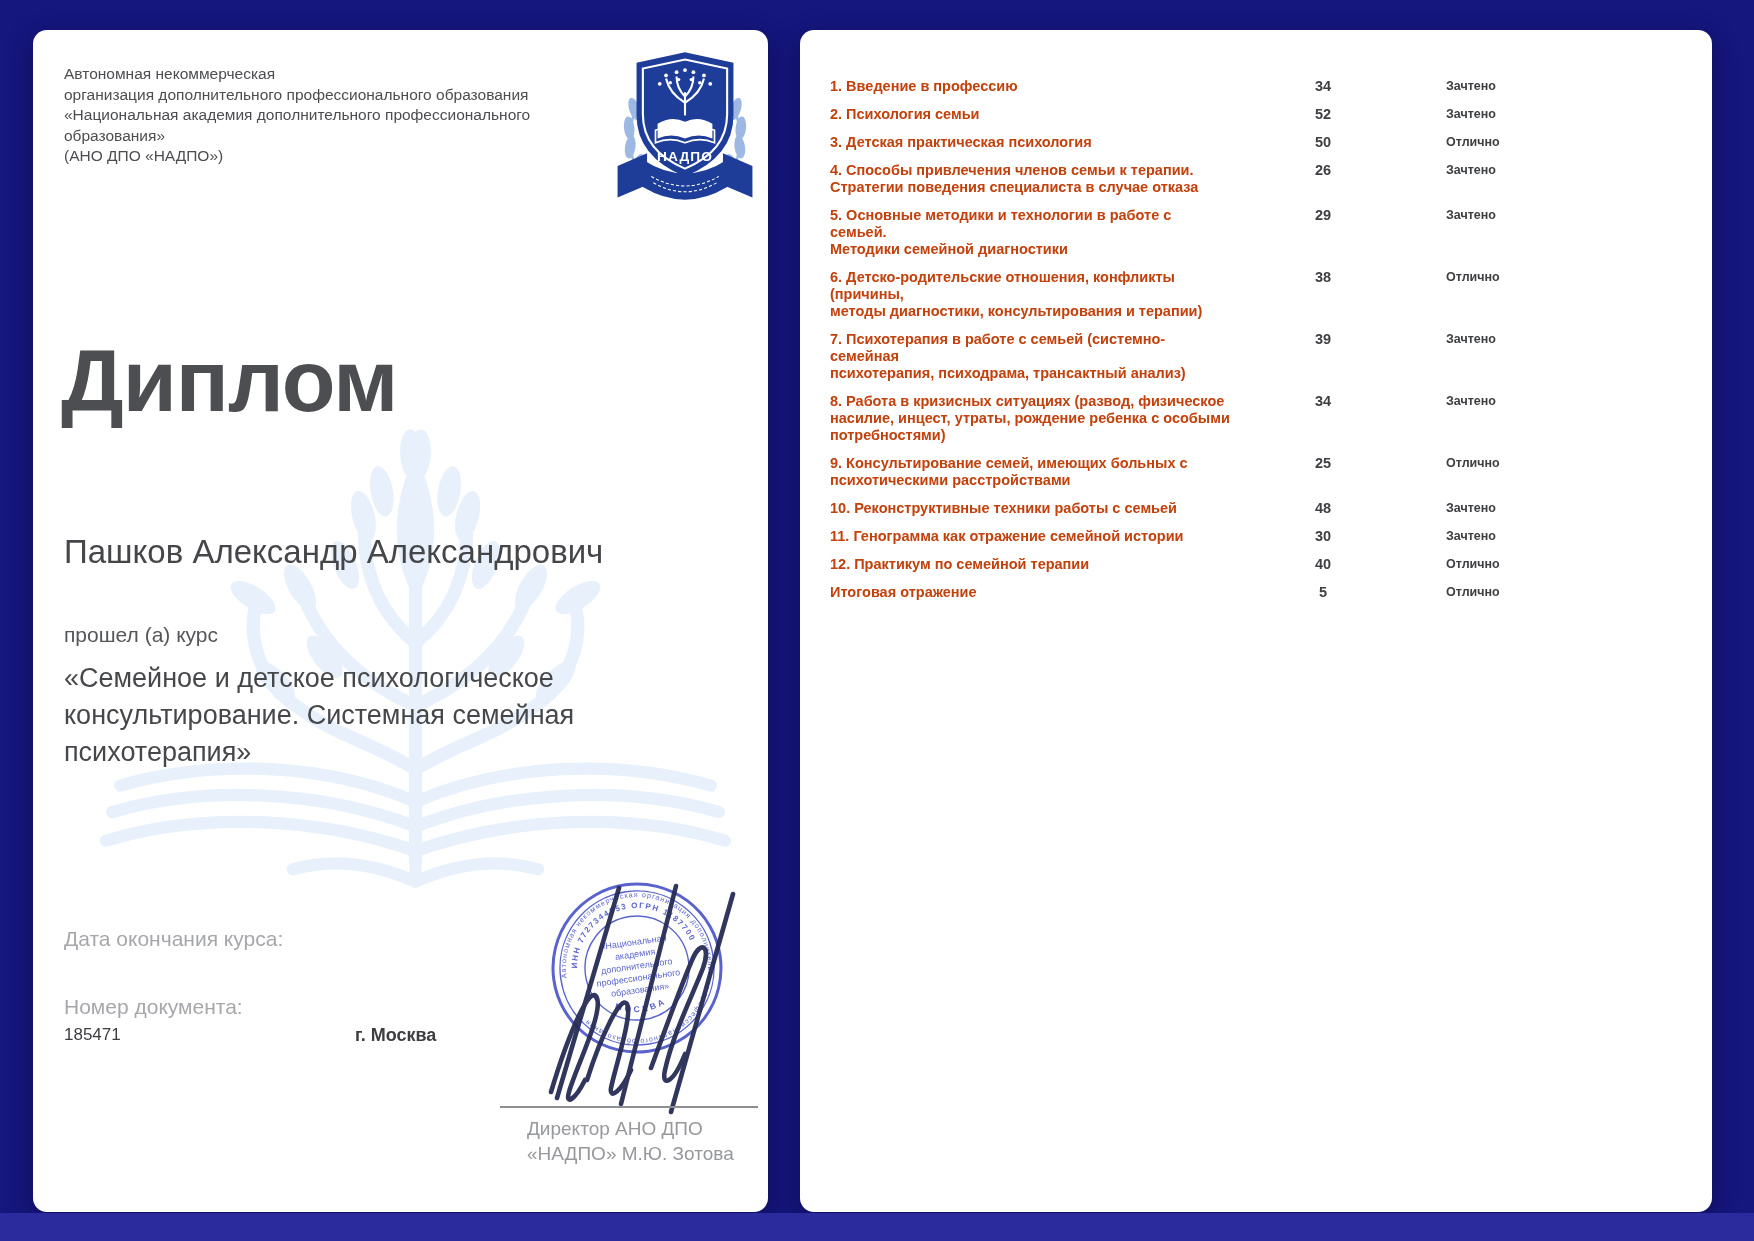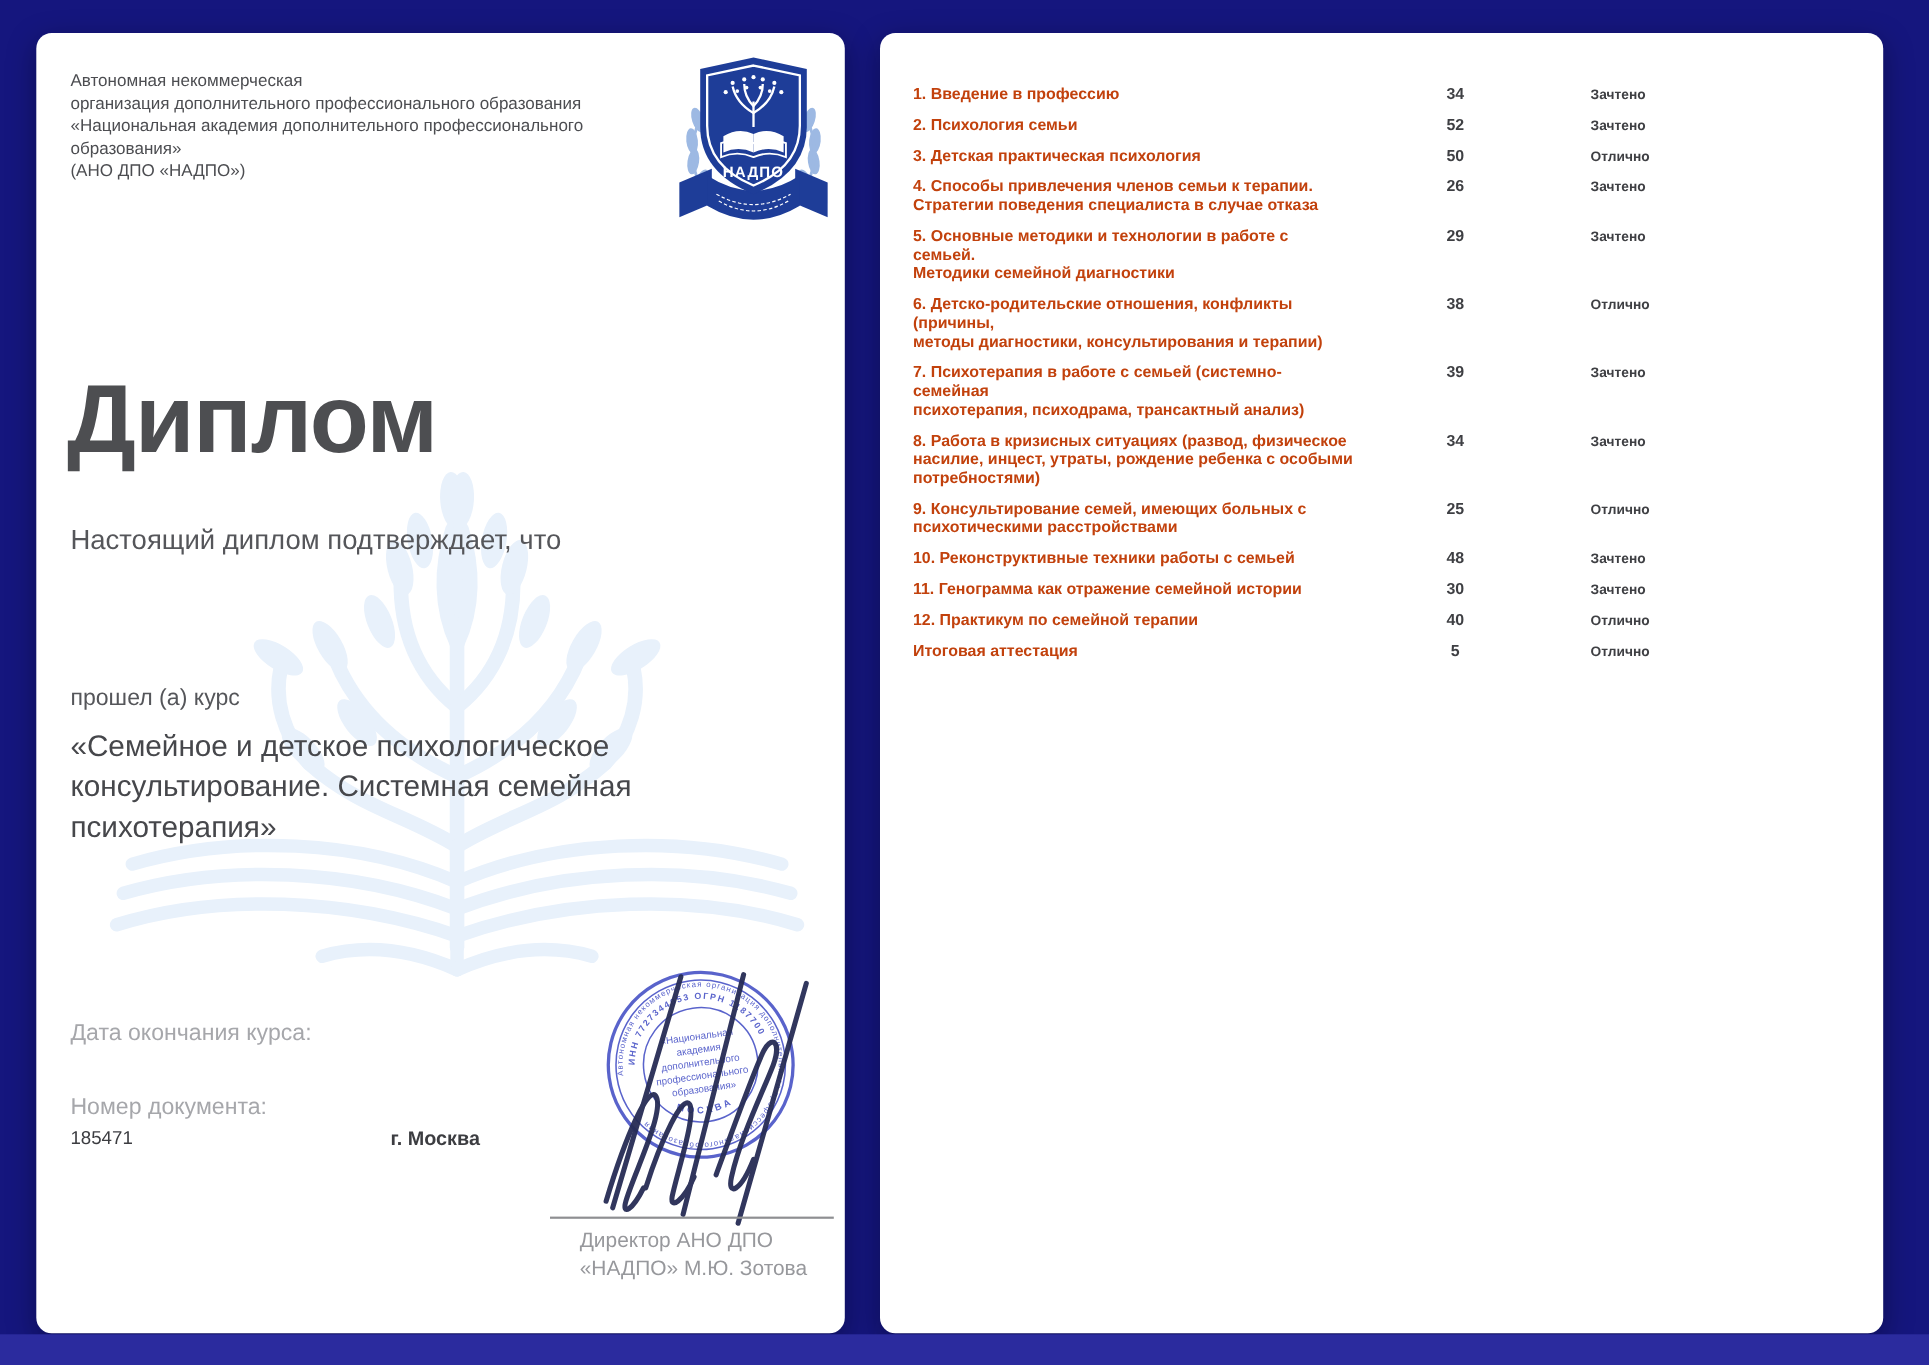--- a/index.html
+++ b/index.html
@@ -177,21 +177,21 @@
         <path d="M44,72 Q57,64 70,70 L70,86 Q57,80 44,86 Z" fill="#ffffff"></path>
         <path d="M96,72 Q83,64 70,70 L70,86 Q83,80 96,86 Z" fill="#ffffff"></path>
         <path d="M42,78 Q56,72 70,78 Q84,72 98,78 L98,90 Q84,84 70,90 Q56,84 42,90 Z" fill="none" stroke="#ffffff" stroke-width="1.6"></path>
       </g>
       <text x="70" y="107" text-anchor="middle" font-size="13" font-weight="bold" letter-spacing="1" fill="#ffffff" font-family="Liberation Sans, sans-serif">НАДПО</text>
     </g>
   </svg>
 
   <h1 class="diploma-title">Диплом</h1>
 
-  <div class="confirm-text">Настоящий диплом подтверждает, что</div>
+  <div class="recipient-name">Пашков Александр Александрович</div>
   <div class="course-prefix">прошел (а) курс</div>
   <div class="course-title">«Семейное и детское психологическое
 консультирование. Системная семейная
 психотерапия»</div>
 
   <div class="date-label">Дата окончания курса:</div>
   <div class="docnum-label">Номер документа:</div>
   <div class="docnum-value">185471</div>
   <div class="city">г. Москва</div>
 
@@ -304,21 +304,21 @@
     <div class="t-name">11. Генограмма как отражение семейной истории</div>
     <div class="t-hours">30</div>
     <div class="t-grade">Зачтено</div>
   </div>
         <div class="t-row">
     <div class="t-name">12. Практикум по семейной терапии</div>
     <div class="t-hours">40</div>
     <div class="t-grade">Отлично</div>
   </div>
         <div class="t-row">
-    <div class="t-name">Итоговая аттестация</div>
+    <div class="t-name">Итоговая отражение</div>
     <div class="t-hours">5</div>
     <div class="t-grade">Отлично</div>
   </div>
       </div>
   </div>
 </div>
 
 <div class="bottom-band"></div>
 
 </body></html>

